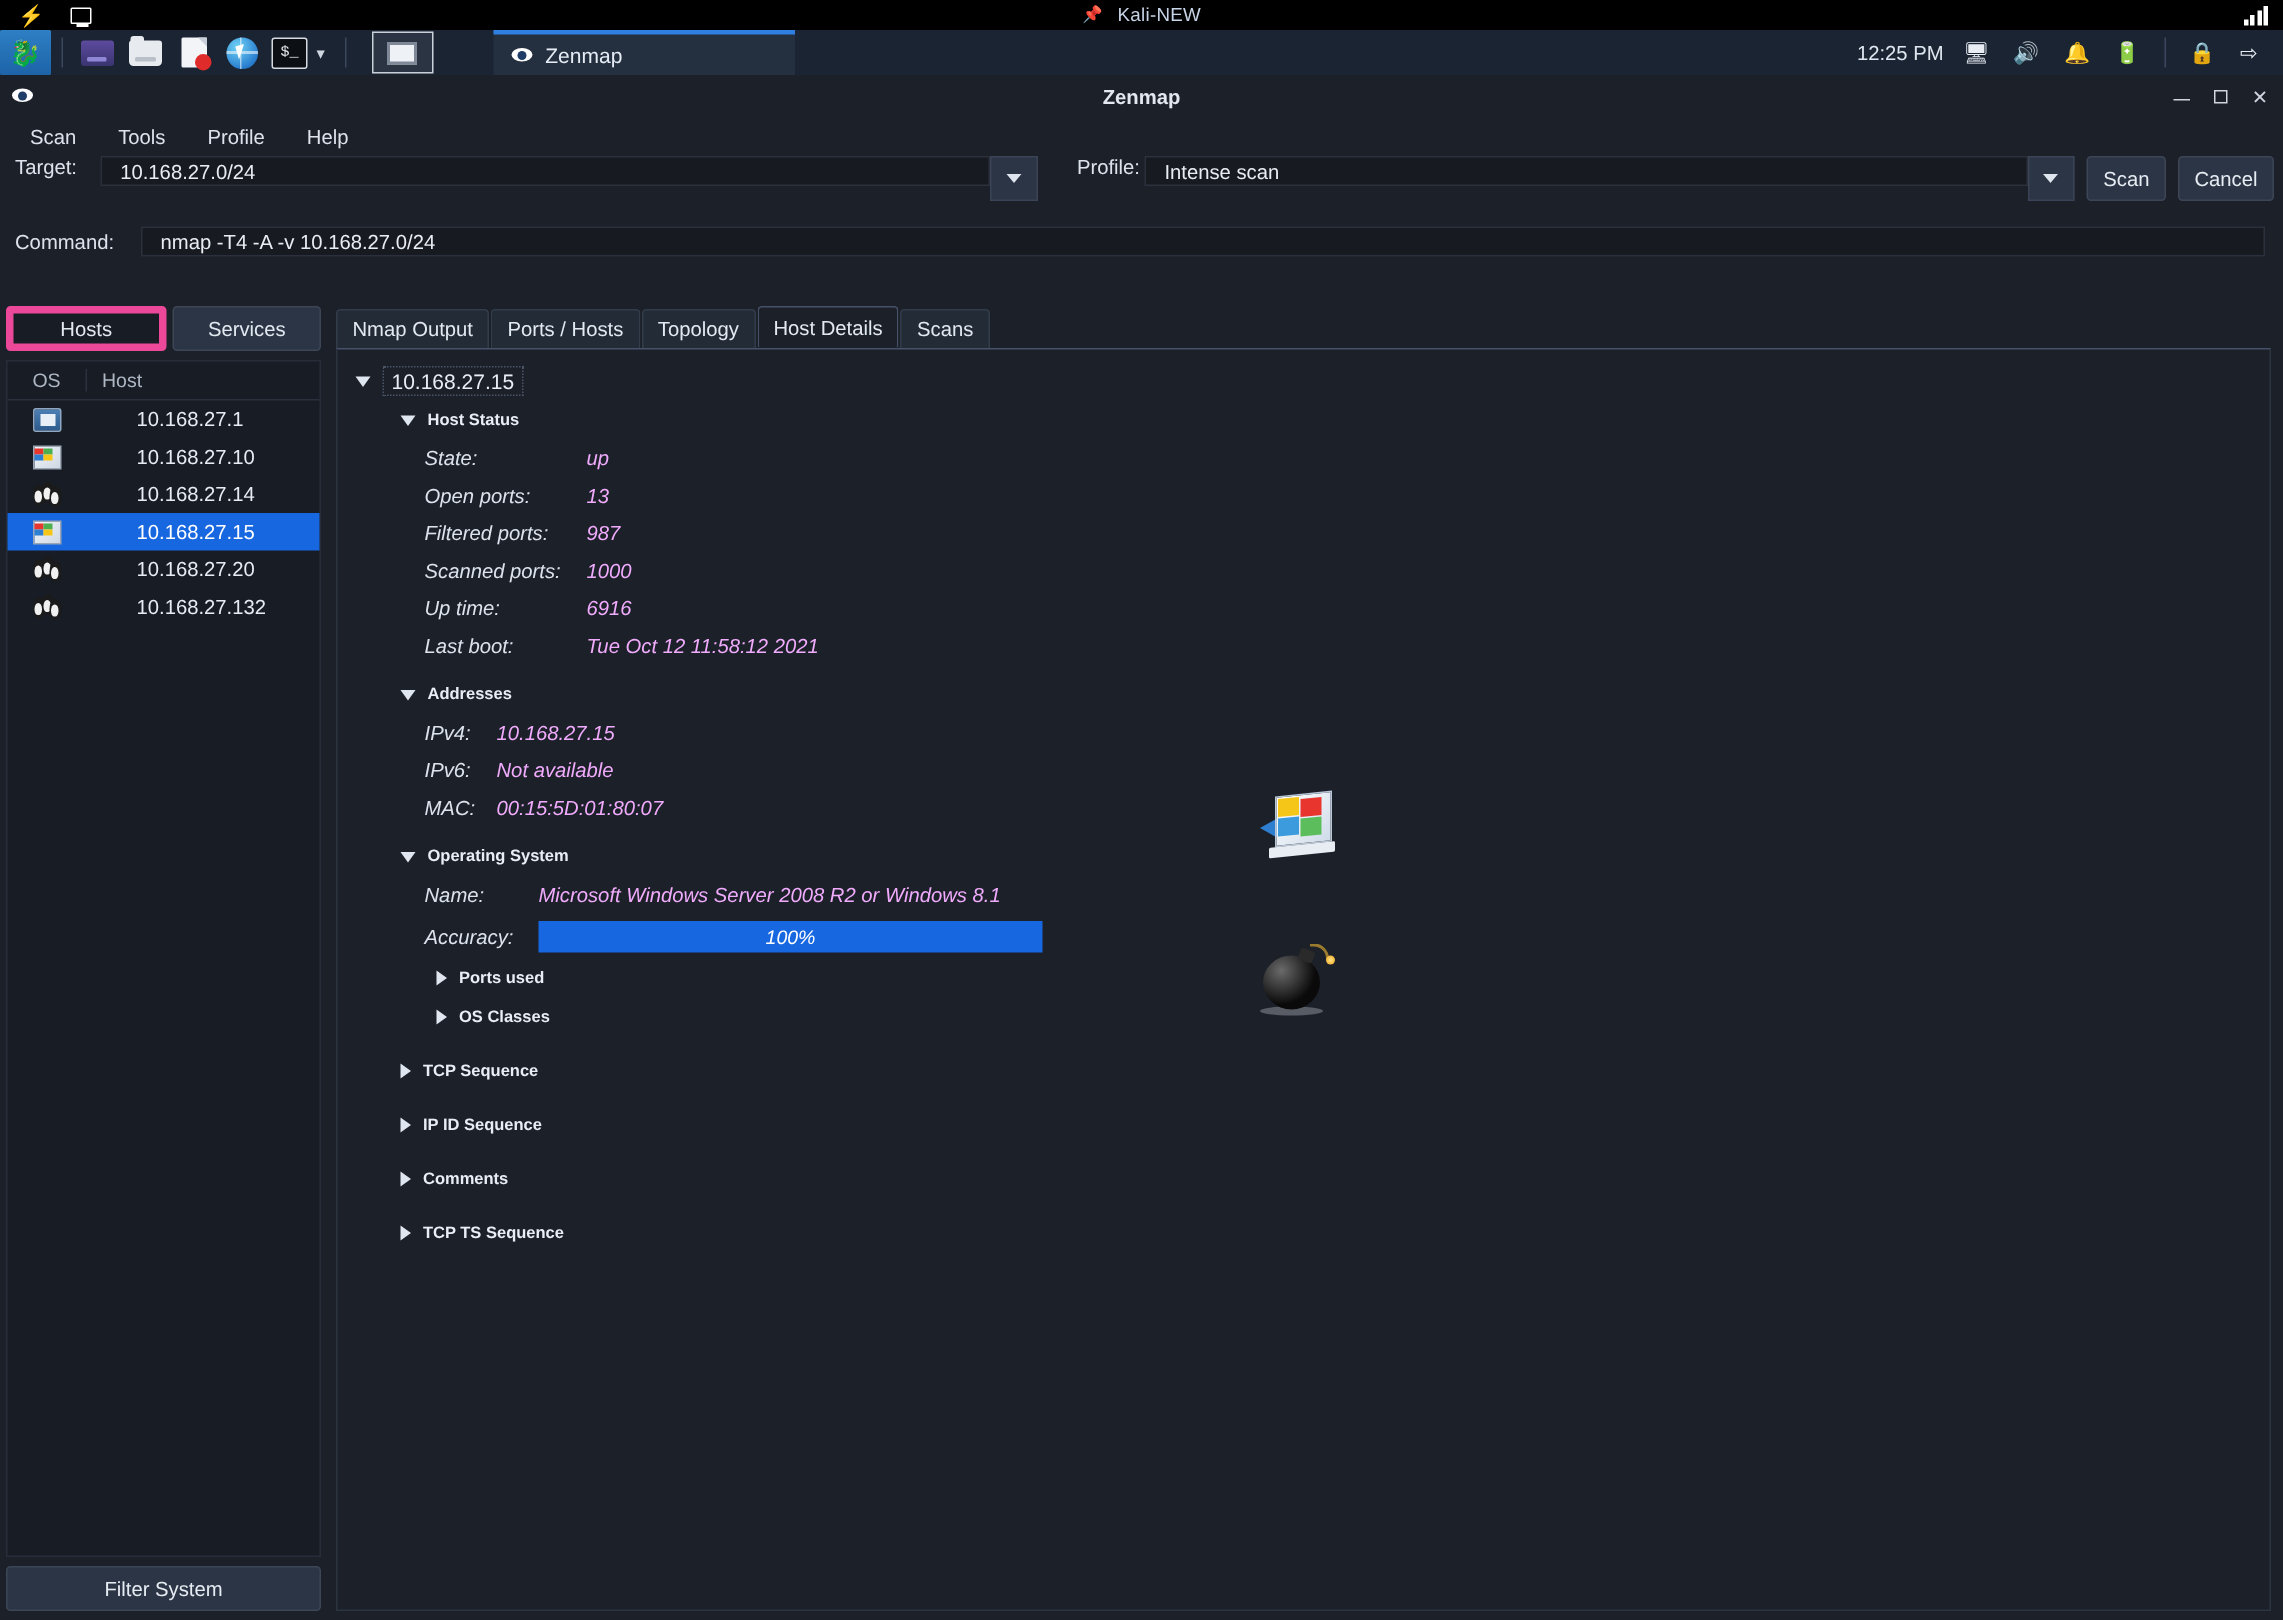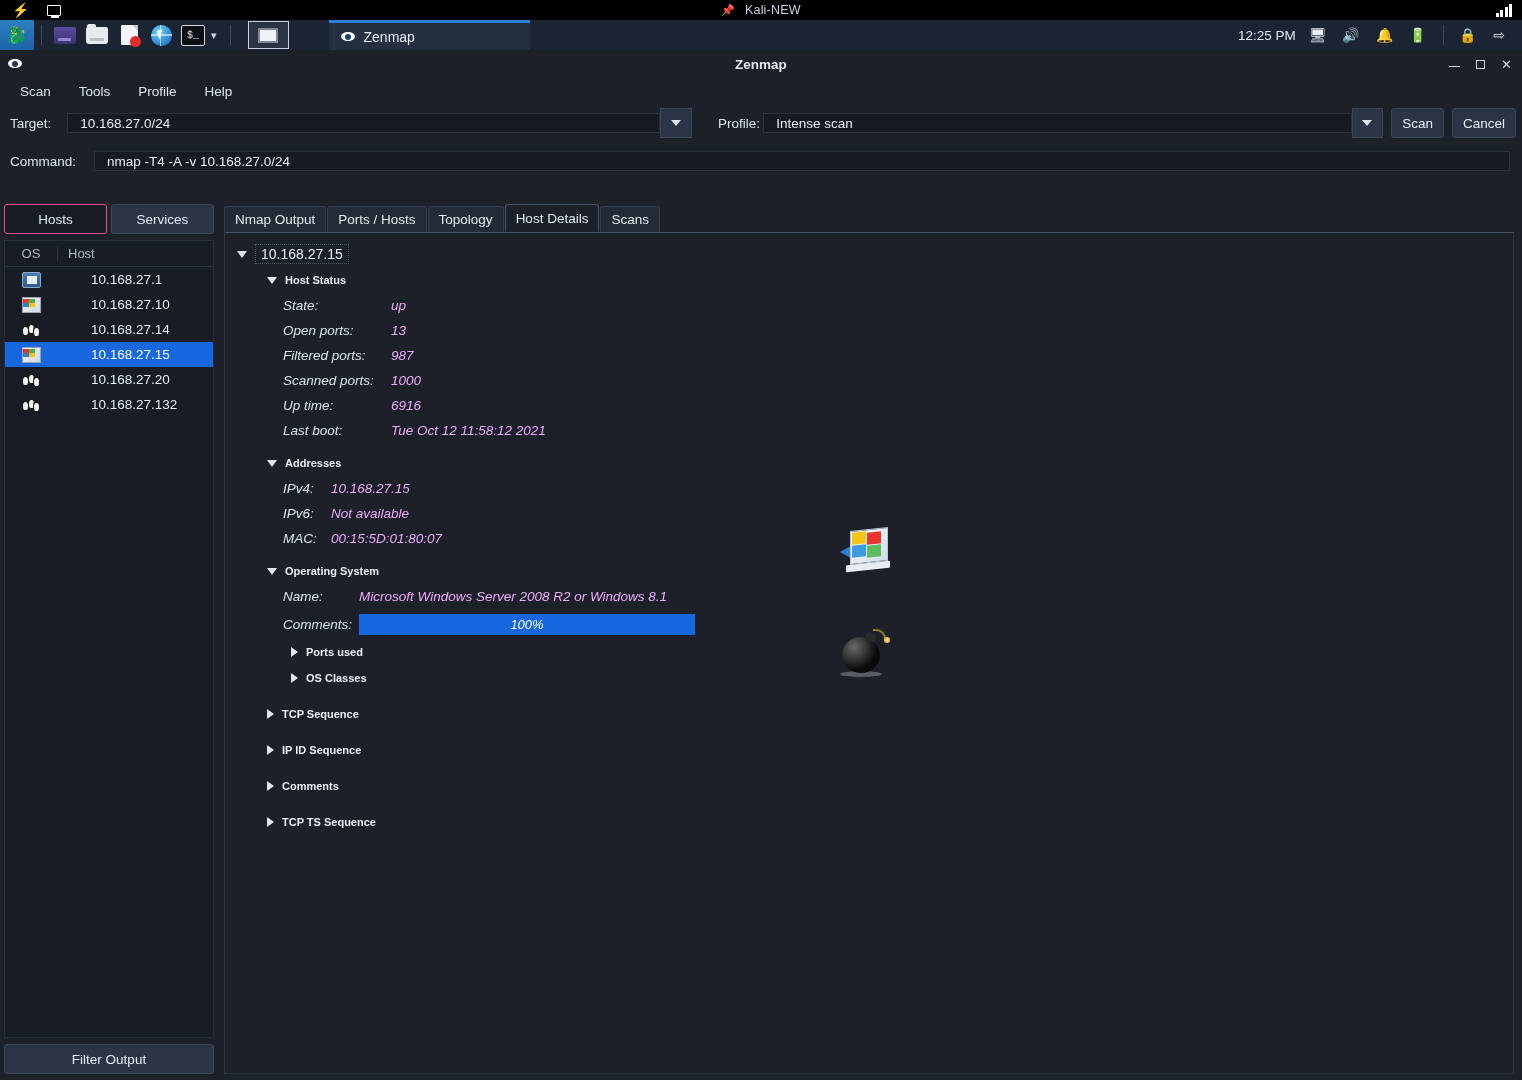--- a/index.html
+++ b/index.html
@@ -91,21 +91,21 @@
   .wbtns { position:absolute; right:10px; top:0; height:28px; display:flex; align-items:center; gap:16px; }
   .wbtn { color:#cfd6e0; font-size:13px; line-height:1; cursor:default; }
   .wbtn .sqbox { display:block; width:9px;height:9px;border:1.6px solid #cfd6e0; }
   .wbtn .dash { display:block; width:11px;height:1.6px;background:#cfd6e0; margin-top:5px;}
 
   
   .menubar { height: 26px; display:flex; align-items:center; padding-left: 8px; gap: 4px; }
   .menu-item { color:#dde3ec; font-size:13.5px; padding: 3px 12px; border-radius:2px; }
 
   
-  .target-row { display:flex; align-items:center; height: 38px; padding: 0 6px; gap: 0; }
+  .target-row { display:flex; align-items:flex-start; height: 38px; padding: 0 6px; gap: 0; }
   .lbl { color:#dde3ec; font-size:13.5px; }
   .field {
     background:#171a21; border:1px solid #2b313c; height: 20px;
     display:flex; align-items:center; padding-left: 12px;
     color:#e8edf4; font-size:13.5px;
   }
   .combo-btn {
     width: 32px; height: 30px; background:#2c3545; border:1px solid #3a4456;
     display:flex; align-items:center; justify-content:center;
   }
@@ -118,21 +118,21 @@
   .cmd-row { display:flex; align-items:center; height: 38px; padding: 0 6px; }
 
   
   .body-split { position:absolute; top:148px; left:0; width:1522px; height:882px; display:flex; }
   .left-pane { width: 220px; padding: 6px 6px 6px 4px; display:flex; flex-direction:column; }
   .hs-tabs { display:flex; gap: 4px; }
   .hs-tab {
     flex:1; height:30px; display:flex; align-items:center; justify-content:center;
     font-size:13.5px; color:#e3e9f1; border-radius:3px;
   }
-  .hs-tab.active { background:#181c24; border:1px solid #ec4899; }
+  .hs-tab.active { background:#181c24; border:5px solid #ec4899; }
   .hs-tab.inactive { background:#2c3545; border:1px solid #3c4657; }
   .host-table { margin-top:6px; flex:1; background:#181c24; border:1px solid #272d38; display:flex; flex-direction:column; }
   .ht-head { display:flex; height:26px; align-items:center; border-bottom:1px solid #2b313c; }
   .ht-os { width:52px; text-align:center; color:#aeb7c4; font-size:13px; }
   .ht-host { flex:1; color:#aeb7c4; font-size:13px; padding-left:10px; position:relative; border-left:1px solid #2b313c;}
   .host-row { display:flex; align-items:center; height:25px;gap:24px; }
   .host-row.selected { background:#1667e0; }
   .host-row .os-cell { width:52px; display:flex; align-items:center; justify-content:center; }
   .host-row .name-cell { flex:1; padding-left:10px; color:#e6ecf4; font-size:13.5px; }
   .host-row.selected .name-cell { color:#ffffff; }
@@ -396,21 +396,21 @@
             <span class="os-tux">
                 <span class="p p1"></span>
                 <span class="p p2"></span>
                 <span class="p p3"></span>
               </span>
           </span>
           <span class="name-cell">10.168.27.132</span>
         </div>
       </div>
 
-      <div class="filter-btn">Filter Output</div>
+      <div class="filter-btn">Filter System</div>
     </div>
 
     <div class="right-pane">
       <div class="tabstrip">
         <div class="tab">Nmap Output</div>
         <div class="tab">Ports / Hosts</div>
         <div class="tab">Topology</div>
         <div class="tab active">Host Details</div>
         <div class="tab">Scans</div>
       </div>
@@ -471,21 +471,21 @@
 
           <div class="node ind1" style="margin-top:7px">
             <span class="tri-down"></span>
             <span class="node-h">Operating System</span>
           </div>
           <div class="row ind2">
             <span class="k" style="width:76px">Name:</span>
             <span class="v">Microsoft Windows Server 2008 R2 or Windows 8.1</span>
           </div>
           <div class="row ind2" style="height:30px">
-            <span class="k" style="width:76px">Comments:</span>
+            <span class="k" style="width:76px">Accuracy:</span>
             <span class="progress">100%</span>
           </div>
           <div class="node ind3">
             <span class="tri-right"></span>
             <span class="node-h">Ports used</span>
           </div>
           <div class="node ind3">
             <span class="tri-right"></span>
             <span class="node-h">OS Classes</span>
           </div>

